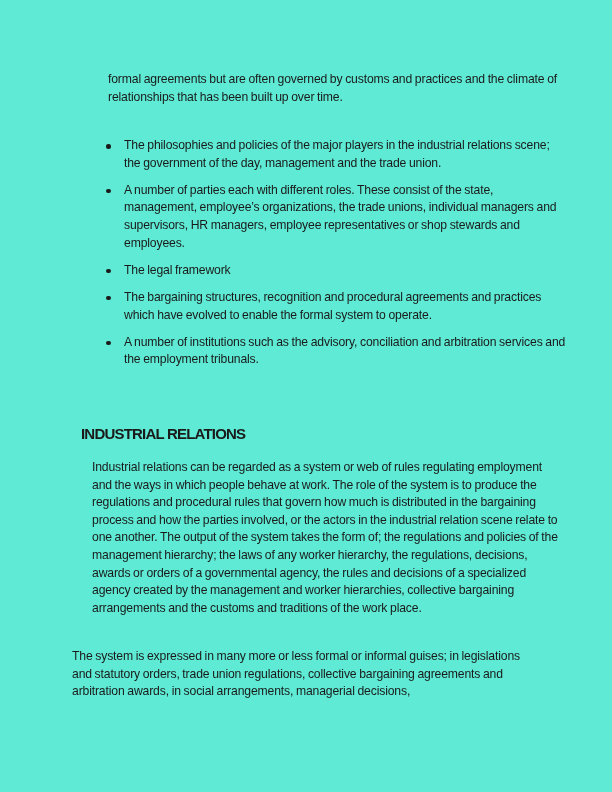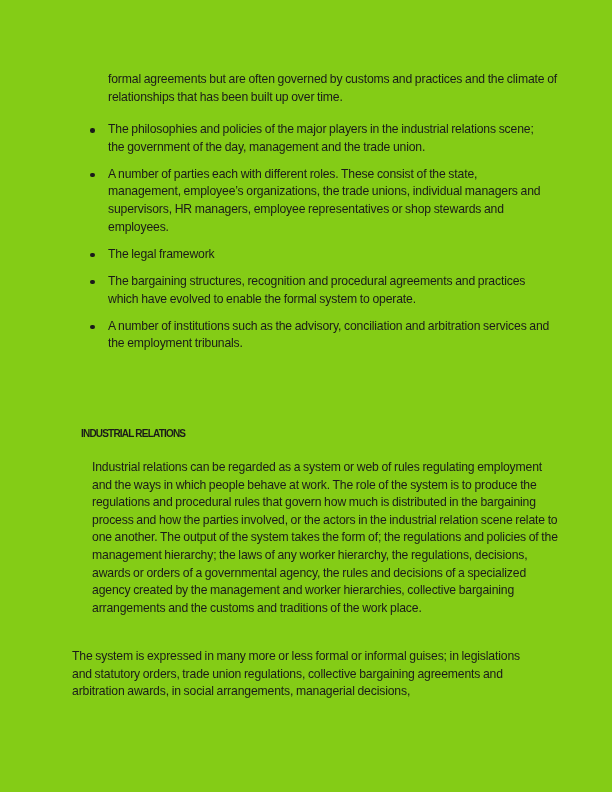--- a/index.html
+++ b/index.html
@@ -1,32 +1,32 @@
 <!DOCTYPE html>
 <html><head>
   <meta charset="utf-8">
   <style>
     html, body { margin: 0; padding: 0; background: #ffffff; }
     body {
       width: 612px; height: 792px; position: relative; overflow: hidden;
       font-family: "Liberation Sans", sans-serif;
       color: #1a1a1a;
     }
-    .page { position: absolute; left: 0; top: 0; width: 612px; height: 792px; background: #84cc16; }
+    .page { position: absolute; left: 0; top: 0; width: 612px; height: 792px; background: #5eead4; }
     .text { font-size: 12.2px; line-height: 17.6px; letter-spacing: -0.15px; word-spacing: -0.5px; }
     .cont { position: absolute; left: 108px; top: 71px; width: 450px; margin: 0; }
-    ul.bullets { position: absolute; left: 72px; top: 121px; width: 480px; margin: 0; padding: 0; list-style: none; }
+    ul.bullets { position: absolute; left: 72px; top: 121px; width: 480px; margin: 16px; padding: 0; list-style: none; }
     ul.bullets li { position: relative; padding-left: 36px; margin: 0 0 9.6px 0; }
     ul.bullets li .dot {
       position: absolute; left: 18px; top: 7px; width: 4.5px; height: 4.5px;
       border-radius: 50%; background: #1a1a1a;
     }
     .heading {
       position: absolute; left: 72px; top: 425px; margin: 0;
-      font-size: 10px; font-weight: bold; letter-spacing: -0.8px; line-height: 17px; padding-left: 9px;
+      font-size: 15px; font-weight: bold; letter-spacing: -0.8px; line-height: 17px; padding-left: 9px;
     }
     .para1 { position: absolute; left: 88px; top: 455px; width: 470px; margin: 4px; }
     .para2 { position: absolute; left: 72px; top: 648px; width: 470px; margin: 0; }
   </style>
 </head>
 <body>
 
 <div class="page">
   <p class="text cont">formal agreements but are often governed by customs and practices and the climate of relationships that has been built up over time.</p>
 

